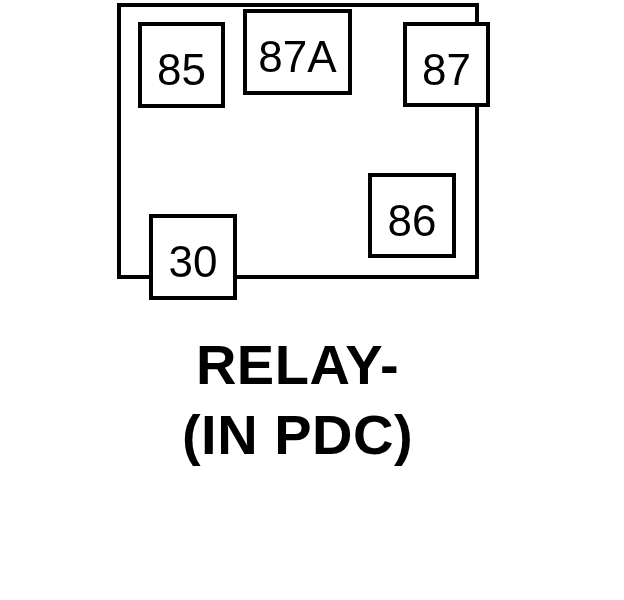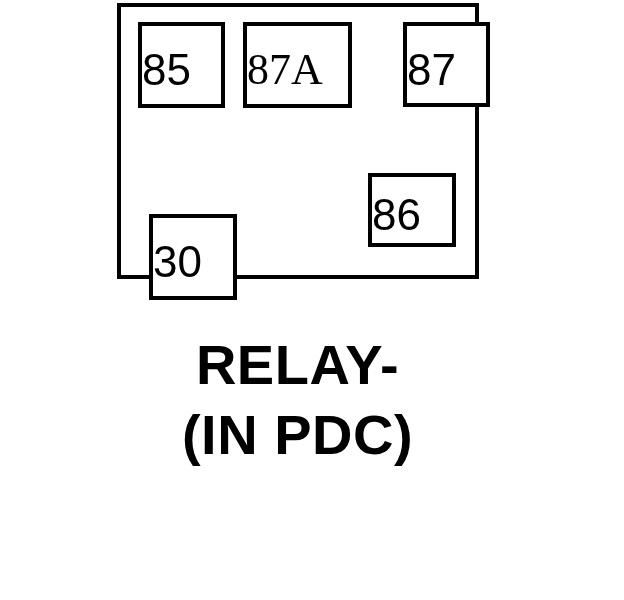--- a/index.html
+++ b/index.html
@@ -27,35 +27,35 @@
     height: 276px;
     border: 4px solid var(--line);
     background: var(--bg);
   }
   .terminal {
     position: absolute;
     border: 4px solid var(--line);
     background: var(--bg);
     display: flex;
     align-items: center;
-    justify-content: flex-start;
+    justify-content: center;
   }
   .terminal span {
     font-size: 44px;
     font-weight: 400;
     line-height: 1;
     padding-top: 10px; 
     letter-spacing: 0px;
   }
   
   .t-85  { left: 17px;  top: 15px;  width: 87px;  height: 86px; }
-  .t-87a { left: 122px; top: 15px;  width: 109px; height: 86px; font-family: Liberation Serif, serif; }
+  .t-87a { left: 122px; top: 2px;  width: 109px; height: 86px; }
   .t-87  { left: 248px; top: 15px;  width: 87px;  height: 85px; margin-left: 34px; }
   .t-30  { left: 28px;  top: 165px; width: 88px;  height: 86px; margin-top: 42px; }
-  .t-86  { left: 247px; top: 166px; width: 88px;  height: 74px; }
+  .t-86  { left: 247px; top: 166px; width: 88px;  height: 85px; }
 
   .caption {
     position: absolute;
     left: 0;
     top: 330px;
     width: 595px;
     text-align: center;
   }
   .caption-line {
     height: 70px;

